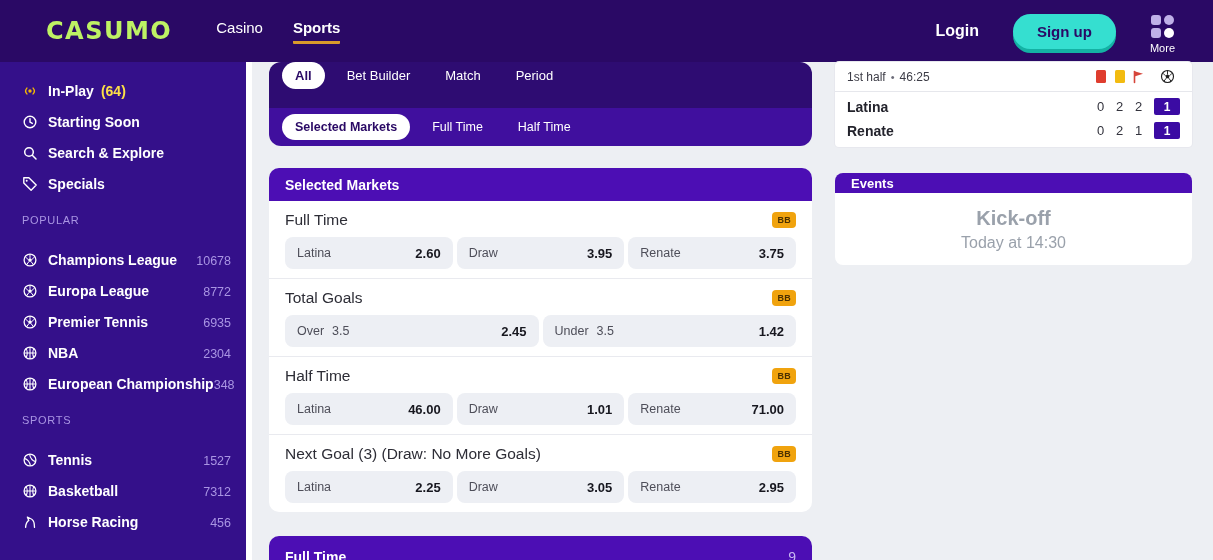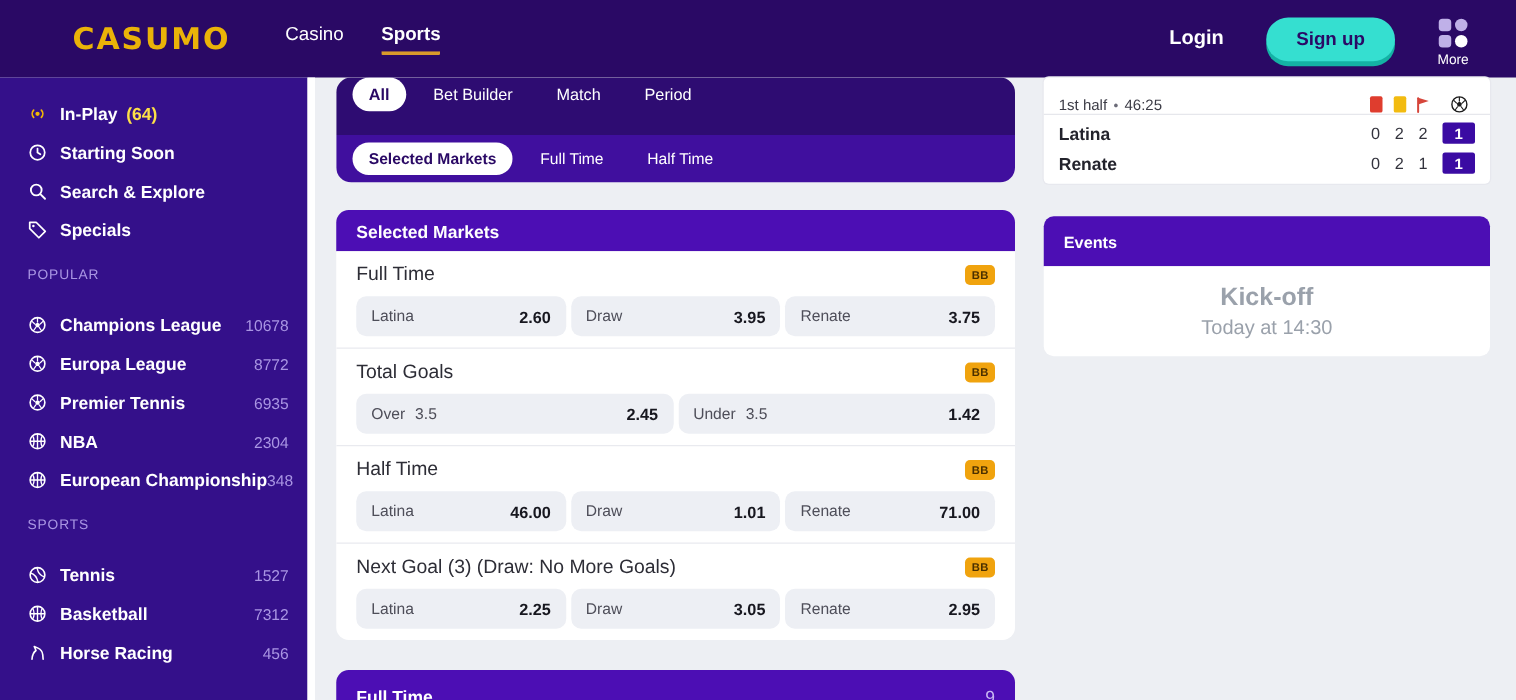--- a/index.html
+++ b/index.html
@@ -1,21 +1,21 @@
 <!DOCTYPE html>
 <html><head>
 <meta charset="utf-8">
 <style>
   html,body{margin:0;padding:0}
   body{width:1213px;height:560px;overflow:hidden;background:#edeff3;font-family:"Liberation Sans",sans-serif;-webkit-font-smoothing:antialiased}
   [data-interactable="true"]{cursor:pointer}
 
   
   .nav{height:62px;background:#2a0965;display:flex;align-items:center}
-  .logo{color:#eab308;font-weight:900;font-size:24px;letter-spacing:1.5px;margin-left:58px;font-family:"DejaVu Sans",sans-serif}
+  .logo{color:#bef264;font-weight:900;font-size:24px;letter-spacing:1.5px;margin-left:46px;font-family:"DejaVu Sans",sans-serif}
   .nav-links{display:flex;gap:30px;margin-left:44px;align-items:center}
   .nav-link{color:#fff;font-size:15px;padding-bottom:5px;border-bottom:3px solid transparent}
   .nav-link.active{font-weight:bold;border-bottom-color:#d99b2b;border-radius:1px}
   .nav-right{margin-left:auto;display:flex;align-items:center;margin-right:38px;gap:34px}
   .login{color:#fff;font-size:16px;font-weight:bold}
   .signup{background:#35dfd0;color:#2a0965;font-weight:bold;font-size:15px;border:none;border-radius:22px;padding:9px 24px;box-shadow:0 4px 0 #14b2a4;font-family:"Liberation Sans",sans-serif}
   .more{display:flex;flex-direction:column;align-items:center;gap:4px;margin-top:6px}
   .more-grid{display:grid;grid-template-columns:10px 10px;grid-template-rows:10px 10px;gap:3px}
   .more-grid i{display:block}
   .mg-sq{background:#bfb0e8;border-radius:3px}
@@ -61,36 +61,36 @@
   .o-name{font-size:12.5px;color:#4e4e59;white-space:nowrap}
   .o-line{margin-left:8px}
   .o-val{font-size:13px;font-weight:bold;color:#17171f}
 
   .more-bar{margin-top:24px;background:#4c0eb4;border-radius:10px 10px 0 0;height:42px;display:flex;align-items:center;justify-content:space-between;padding:0 16px}
   .more-bar .mb-t{color:#fff;font-weight:bold;font-size:14px}
   .more-bar .mb-c{color:#c8b7f2;font-size:14px}
 
   
   .score-card{background:#fff;border-radius:4px;padding-bottom:7px;box-shadow:0 0 0 1px #e7e8ee}
-  .sc-head{display:flex;align-items:flex-end;height:29px;padding:0 12px;border-bottom:1px solid #e6e7ec}
+  .sc-head{display:flex;align-items:center;height:29px;padding:0 12px;border-bottom:1px solid #e6e7ec}
   .sc-meta{font-size:12px;color:#3c3c46}
   .sc-dot{font-size:11px;color:#6b6b78;margin:0 5px}
   .sc-icons{margin-left:auto;display:flex;align-items:center}
   .sc-col{width:19px;display:flex;justify-content:center;align-items:center}
   .sc-col.cs{width:26px;margin-left:6px}
   .card-red{width:10px;height:13px;background:#df3d2e;border-radius:1.5px;display:block}
   .card-yel{width:10px;height:13px;background:#f2bb10;border-radius:1.5px;display:block}
   .sc-row{display:flex;align-items:center;height:19px;padding:0 12px;margin-top:5px}
   .sc-team{font-size:14px;font-weight:bold;color:#23232c}
   .sc-flex{flex:1}
   .sc-n{width:19px;text-align:center;font-size:13px;color:#33333d}
   .sc-score{width:26px;height:17px;margin-left:6px;background:#3b0ba3;color:#fff;font-weight:bold;font-size:12px;display:flex;align-items:center;justify-content:center;border-radius:2px}
 
   
-  .ev-head{margin-top:26px;background:#4c0eb4;border-radius:8px 8px 0 0;height:40px;display:flex;align-items:center;padding:0 16px;color:#fff;font-weight:bold;font-size:13px}
+  .ev-head{margin-top:26px;background:#4c0eb4;border-radius:8px 8px 0 0;height:20px;display:flex;align-items:center;padding:0 16px;color:#fff;font-weight:bold;font-size:13px}
   .ev-body{background:#fff;border-radius:0 0 8px 8px;height:72px;display:flex;flex-direction:column;align-items:center;justify-content:center;gap:4px}
   .ev-kick{font-size:20px;font-weight:bold;color:#9aa1ab}
   .ev-time{font-size:16px;color:#9aa1ab}
 </style>
 </head>
 <body>
 
 <header class="nav" data-interactable="false">
   <div class="logo" data-interactable="true">CASUMO</div>
   <nav class="nav-links" data-interactable="false">

